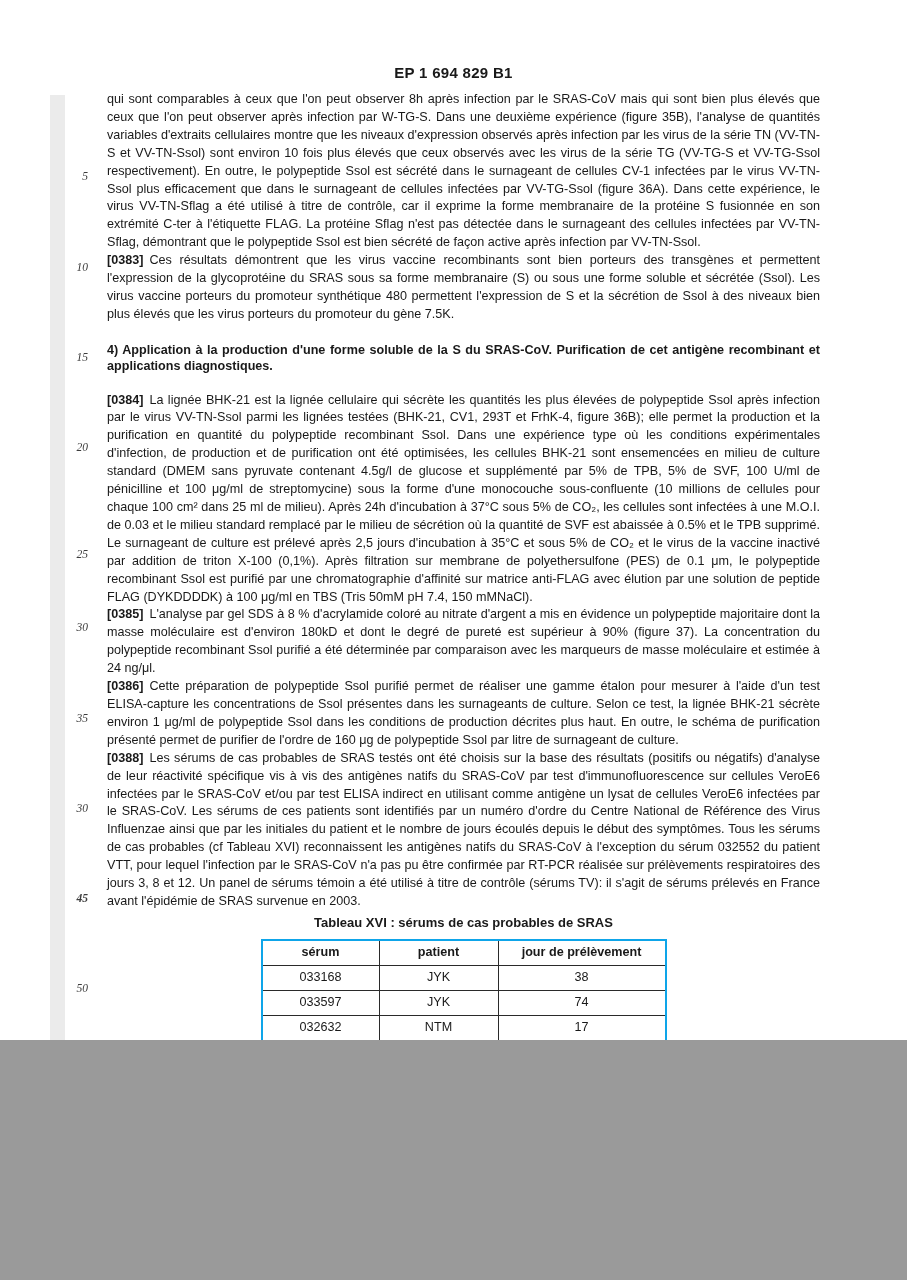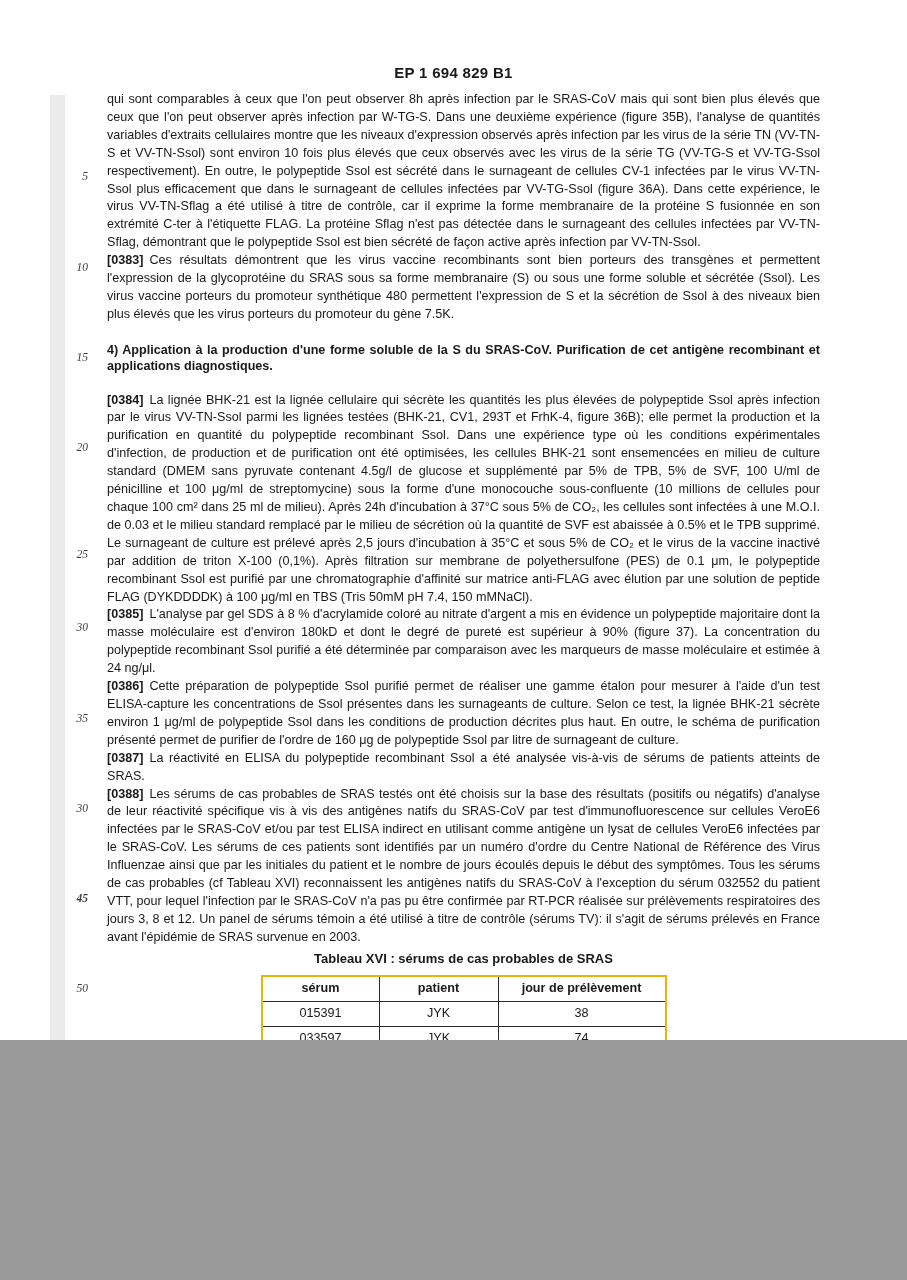--- a/index.html
+++ b/index.html
@@ -44,21 +44,21 @@
   .ptag{font-weight:700;margin-right:6px;white-space:nowrap;}
   .section-heading{
     margin:17.9px 0;font-weight:700;font-size:12.6px;line-height:16px;
     text-align:justify;
   }
   .table-caption{
     margin-top:3px;text-align:center;font-weight:700;font-size:13px;
   }
   table.data-table{
     margin:7px auto 0;border-collapse:collapse;
-    border:2px solid #eab308;
+    border:2px solid #0ea5e9;
   }
   table.data-table th, table.data-table td{
     border:1.4px solid #2a2a2a;
     text-align:center;vertical-align:middle;
     font-size:12.6px;height:24px;padding:0 10px;
   }
   table.data-table th{font-weight:700;}
   .col-serum{width:96px;}
   .col-patient{width:98px;}
   .col-jour{width:146px;}
@@ -97,37 +97,36 @@
     <p class="body-p"><span class="ptag">[0383]</span><span>Ces résultats démontrent que les virus vaccine recombinants sont bien porteurs des transgènes et permettent l'expression de la glycoprotéine du SRAS sous sa forme membranaire (S) ou sous une forme soluble et sécrétée (Ssol). Les virus vaccine porteurs du promoteur synthétique 480 permettent l'expression de S et la sécrétion de Ssol à des niveaux bien plus élevés que les virus porteurs du promoteur du gène 7.5K.</span></p>
 
     <p class="section-heading">4) Application à la production d'une forme soluble de la S du SRAS-CoV. Purification de cet antigène recombinant et applications diagnostiques.</p>
 
     <p class="body-p"><span class="ptag">[0384]</span><span>La lignée BHK-21 est la lignée cellulaire qui sécrète les quantités les plus élevées de polypeptide Ssol après infection par le virus VV-TN-Ssol parmi les lignées testées (BHK-21, CV1, 293T et FrhK-4, figure 36B); elle permet la production et la purification en quantité du polypeptide recombinant Ssol. Dans une expérience type où les conditions expérimentales d'infection, de production et de purification ont été optimisées, les cellules BHK-21 sont ensemencées en milieu de culture standard (DMEM sans pyruvate contenant 4.5g/l de glucose et supplémenté par 5% de TPB, 5% de SVF, 100 U/ml de pénicilline et 100 μg/ml de streptomycine) sous la forme d'une monocouche sous-confluente (10 millions de cellules pour chaque 100 cm² dans 25 ml de milieu). Après 24h d'incubation à 37°C sous 5% de CO₂, les cellules sont infectées à une M.O.I. de 0.03 et le milieu standard remplacé par le milieu de sécrétion où la quantité de SVF est abaissée à 0.5% et le TPB supprimé. Le surnageant de culture est prélevé après 2,5 jours d'incubation à 35°C et sous 5% de CO₂ et le virus de la vaccine inactivé par addition de triton X-100 (0,1%). Après filtration sur membrane de polyethersulfone (PES) de 0.1 μm, le polypeptide recombinant Ssol est purifié par une chromatographie d'affinité sur matrice anti-FLAG avec élution par une solution de peptide FLAG (DYKDDDDK) à 100 μg/ml en TBS (Tris 50mM pH 7.4, 150 mMNaCl).</span></p>
 
     <p class="body-p"><span class="ptag">[0385]</span><span>L'analyse par gel SDS à 8 % d'acrylamide coloré au nitrate d'argent a mis en évidence un polypeptide majoritaire dont la masse moléculaire est d'environ 180kD et dont le degré de pureté est supérieur à 90% (figure 37). La concentration du polypeptide recombinant Ssol purifié a été déterminée par comparaison avec les marqueurs de masse moléculaire et estimée à 24 ng/μl.</span></p>
 
     <p class="body-p"><span class="ptag">[0386]</span><span>Cette préparation de polypeptide Ssol purifié permet de réaliser une gamme étalon pour mesurer à l'aide d'un test ELISA-capture les concentrations de Ssol présentes dans les surnageants de culture. Selon ce test, la lignée BHK-21 sécrète environ 1 μg/ml de polypeptide Ssol dans les conditions de production décrites plus haut. En outre, le schéma de purification présenté permet de purifier de l'ordre de 160 μg de polypeptide Ssol par litre de surnageant de culture.</span></p>
 
-    <p class="body-p"><span class="ptag">[0387]</span><span>La réactivité en ELISA du polypeptide recombinant Ssol a été analysée vis-à-vis de sérums de patients atteints de SRAS.</span></p>
 
     <p class="body-p"><span class="ptag">[0388]</span><span>Les sérums de cas probables de SRAS testés ont été choisis sur la base des résultats (positifs ou négatifs) d'analyse de leur réactivité spécifique vis à vis des antigènes natifs du SRAS-CoV par test d'immunofluorescence sur cellules VeroE6 infectées par le SRAS-CoV et/ou par test ELISA indirect en utilisant comme antigène un lysat de cellules VeroE6 infectées par le SRAS-CoV. Les sérums de ces patients sont identifiés par un numéro d'ordre du Centre National de Référence des Virus Influenzae ainsi que par les initiales du patient et le nombre de jours écoulés depuis le début des symptômes. Tous les sérums de cas probables (cf Tableau XVI) reconnaissent les antigènes natifs du SRAS-CoV à l'exception du sérum 032552 du patient VTT, pour lequel l'infection par le SRAS-CoV n'a pas pu être confirmée par RT-PCR réalisée sur prélèvements respiratoires des jours 3, 8 et 12. Un panel de sérums témoin a été utilisé à titre de contrôle (sérums TV): il s'agit de sérums prélevés en France avant l'épidémie de SRAS survenue en 2003.</span></p>
 
     <div class="table-caption">Tableau XVI : sérums de cas probables de SRAS</div>
 
     <table class="data-table">
       <thead>
         <tr>
           <th class="col-serum">sérum</th>
           <th class="col-patient">patient</th>
           <th class="col-jour">jour de prélèvement</th>
         </tr>
       </thead>
       <tbody>
         <tr>
-          <td>015391</td>
+          <td>033168</td>
           <td>JYK</td>
           <td>38</td>
         </tr>
         <tr>
           <td>033597</td>
           <td>JYK</td>
           <td>74</td>
         </tr>
         <tr>
           <td>032632</td>

